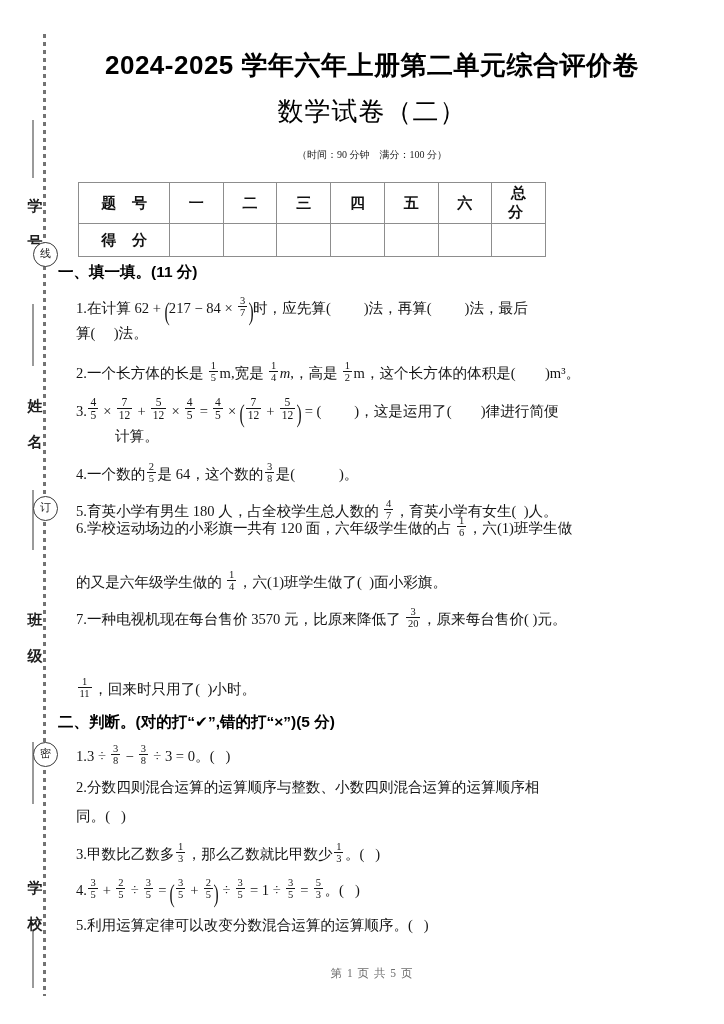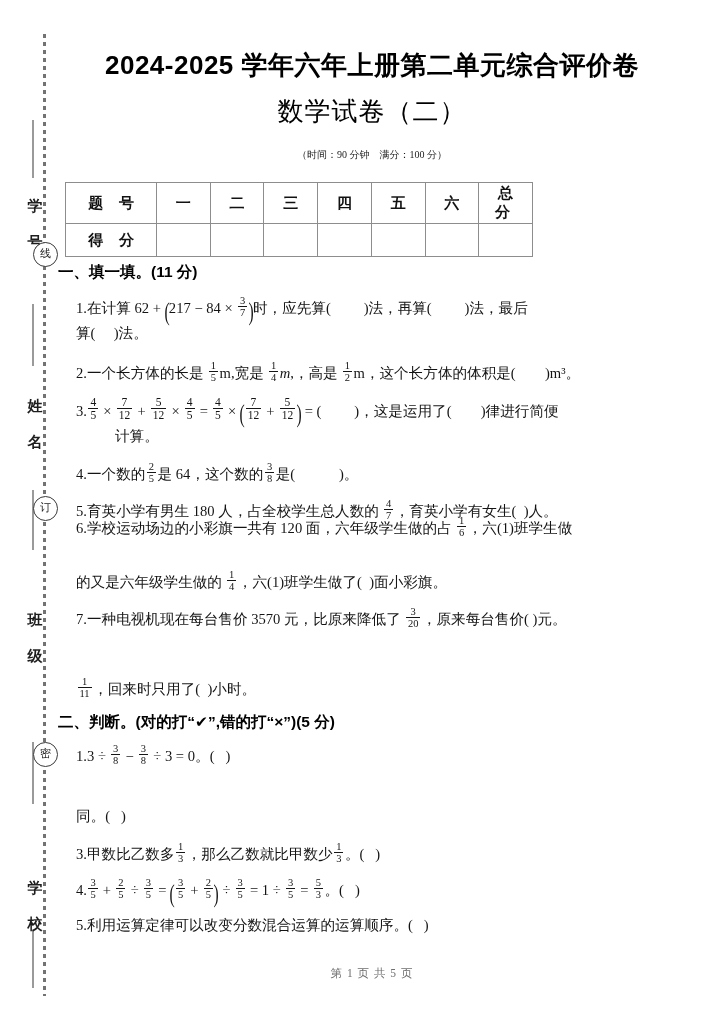--- a/index.html
+++ b/index.html
@@ -100,21 +100,21 @@
     left: 0; top: 148px;
     width: 628px;
     text-align: center;
     font-size: 10px;
     color: #1b1b1b;
   }
 
   
   #score-table {
     position: absolute;
-    left: 7px; top: 182px;
+    left: 20px; top: 182px;
     width: 468px;
     border-collapse: collapse;
     table-layout: fixed;
   }
   #score-table td {
     border: 1px solid #8d8d8d;
     height: 30px;
     text-align: center;
     vertical-align: middle;
     font-size: 15px;
@@ -274,20 +274,23 @@
   <div class="qline indent" style="top:678px;">
     <span class="frac"><span class="num">1</span><span class="den">11</span></span><span>，回来时只用了(&nbsp;&nbsp;)小时。</span>
   </div>
 
   <div class="sec-head" style="left:0px; top:712px;">二、判断。(对的打“✔”,错的打“×”)(5 分)</div>
 
   <div class="qline indent" style="top:745px;">
     <span>1.</span><span class="mathnum">3&nbsp;÷&nbsp;</span><span class="frac"><span class="num">3</span><span class="den">8</span></span><span class="mathnum">&nbsp;−&nbsp;</span><span class="frac"><span class="num">3</span><span class="den">8</span></span><span class="mathnum">&nbsp;÷&nbsp;3&nbsp;=&nbsp;0</span><span>。(&nbsp;&nbsp;&nbsp;)</span>
   </div>
 
+  <div class="qline indent" style="top:779px;">
+    <span>2.</span><span>分数四则混合运算的运算顺序与整数、小数四则混合运算的运算顺序相</span>
+  </div>
   <div class="qline indent" style="top:808px;">
     <span>同。(&nbsp;&nbsp;&nbsp;)</span>
   </div>
 
   <div class="qline indent" style="top:843px;">
     <span>3.</span><span>甲数比乙数多</span><span class="frac"><span class="num">1</span><span class="den">3</span></span><span>，那么乙数就比甲数少</span><span class="frac"><span class="num">1</span><span class="den">3</span></span><span>。(&nbsp;&nbsp;&nbsp;)</span>
   </div>
 
   <div class="qline indent" style="top:879px;">
     <span>4.</span><span class="frac"><span class="num">3</span><span class="den">5</span></span><span class="mathnum">&nbsp;+&nbsp;</span><span class="frac"><span class="num">2</span><span class="den">5</span></span><span class="mathnum">&nbsp;÷&nbsp;</span><span class="frac"><span class="num">3</span><span class="den">5</span></span><span class="mathnum">&nbsp;=&nbsp;</span><span class="paren-big">(</span><span class="frac"><span class="num">3</span><span class="den">5</span></span><span class="mathnum">&nbsp;+&nbsp;</span><span class="frac"><span class="num">2</span><span class="den">5</span></span><span class="paren-big">)</span><span class="mathnum">&nbsp;÷&nbsp;</span><span class="frac"><span class="num">3</span><span class="den">5</span></span><span class="mathnum">&nbsp;=&nbsp;1&nbsp;÷&nbsp;</span><span class="frac"><span class="num">3</span><span class="den">5</span></span><span class="mathnum">&nbsp;=&nbsp;</span><span class="frac"><span class="num">5</span><span class="den">3</span></span><span>。(&nbsp;&nbsp;&nbsp;)</span>

